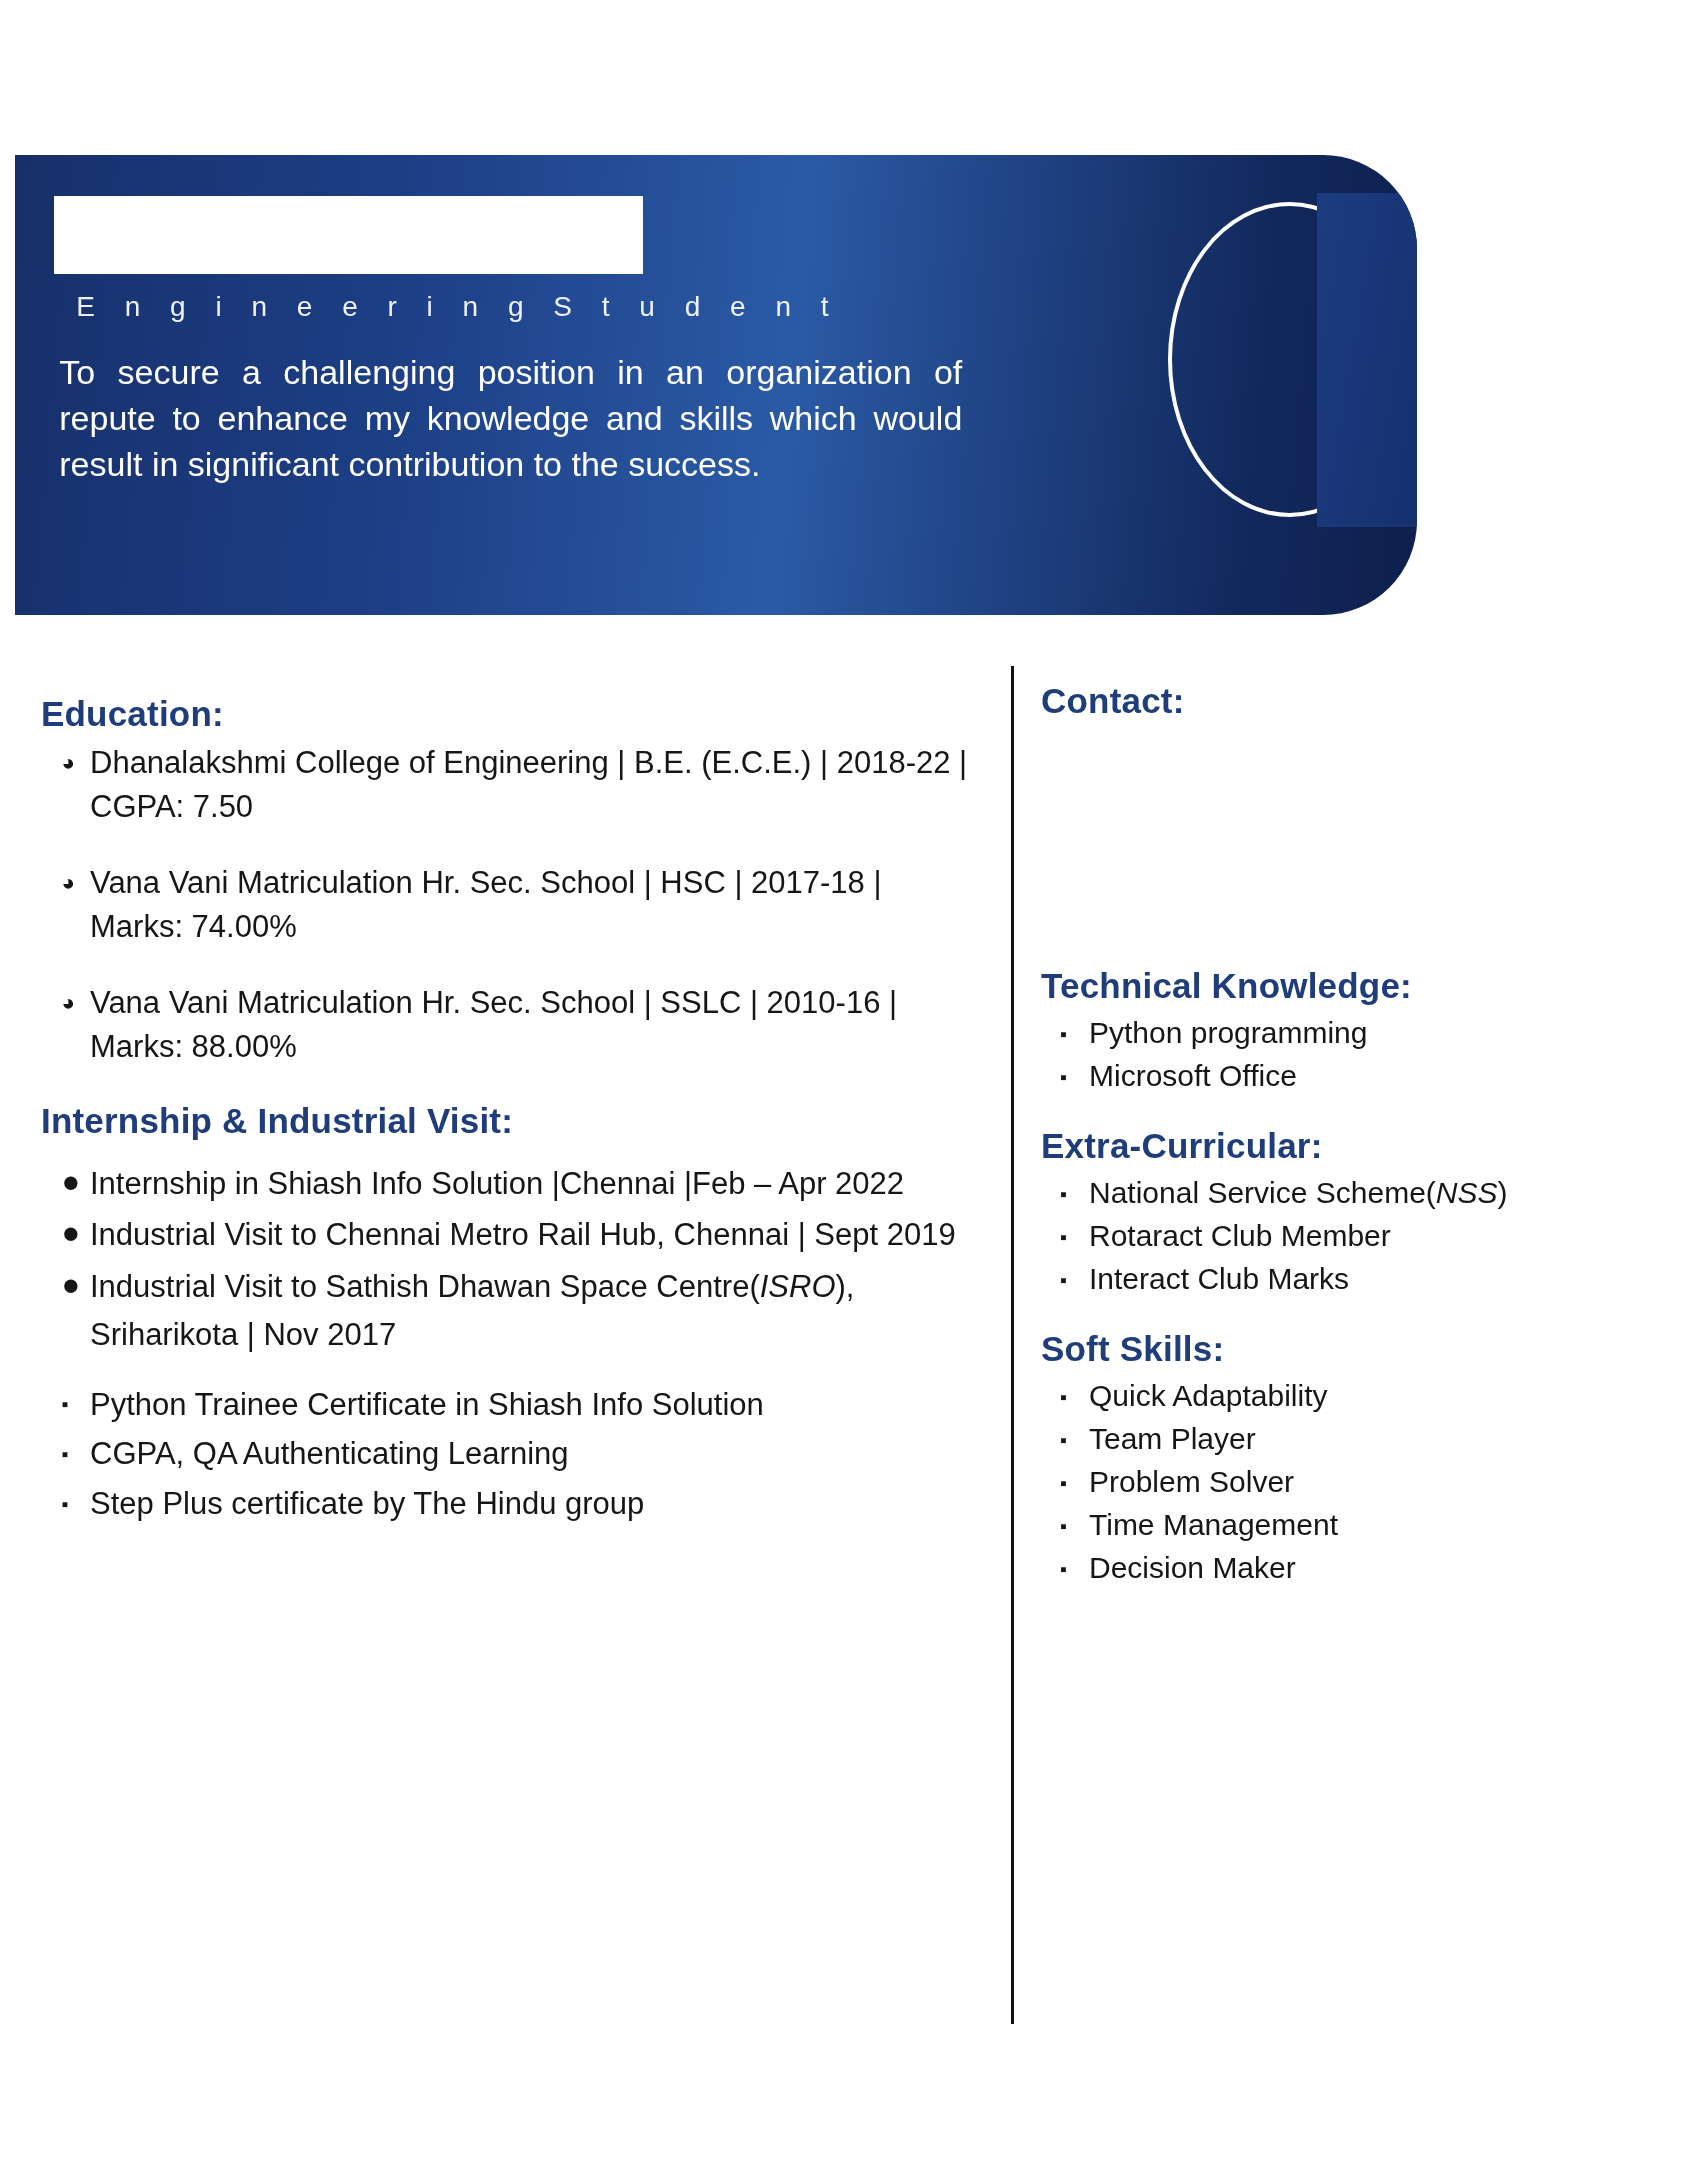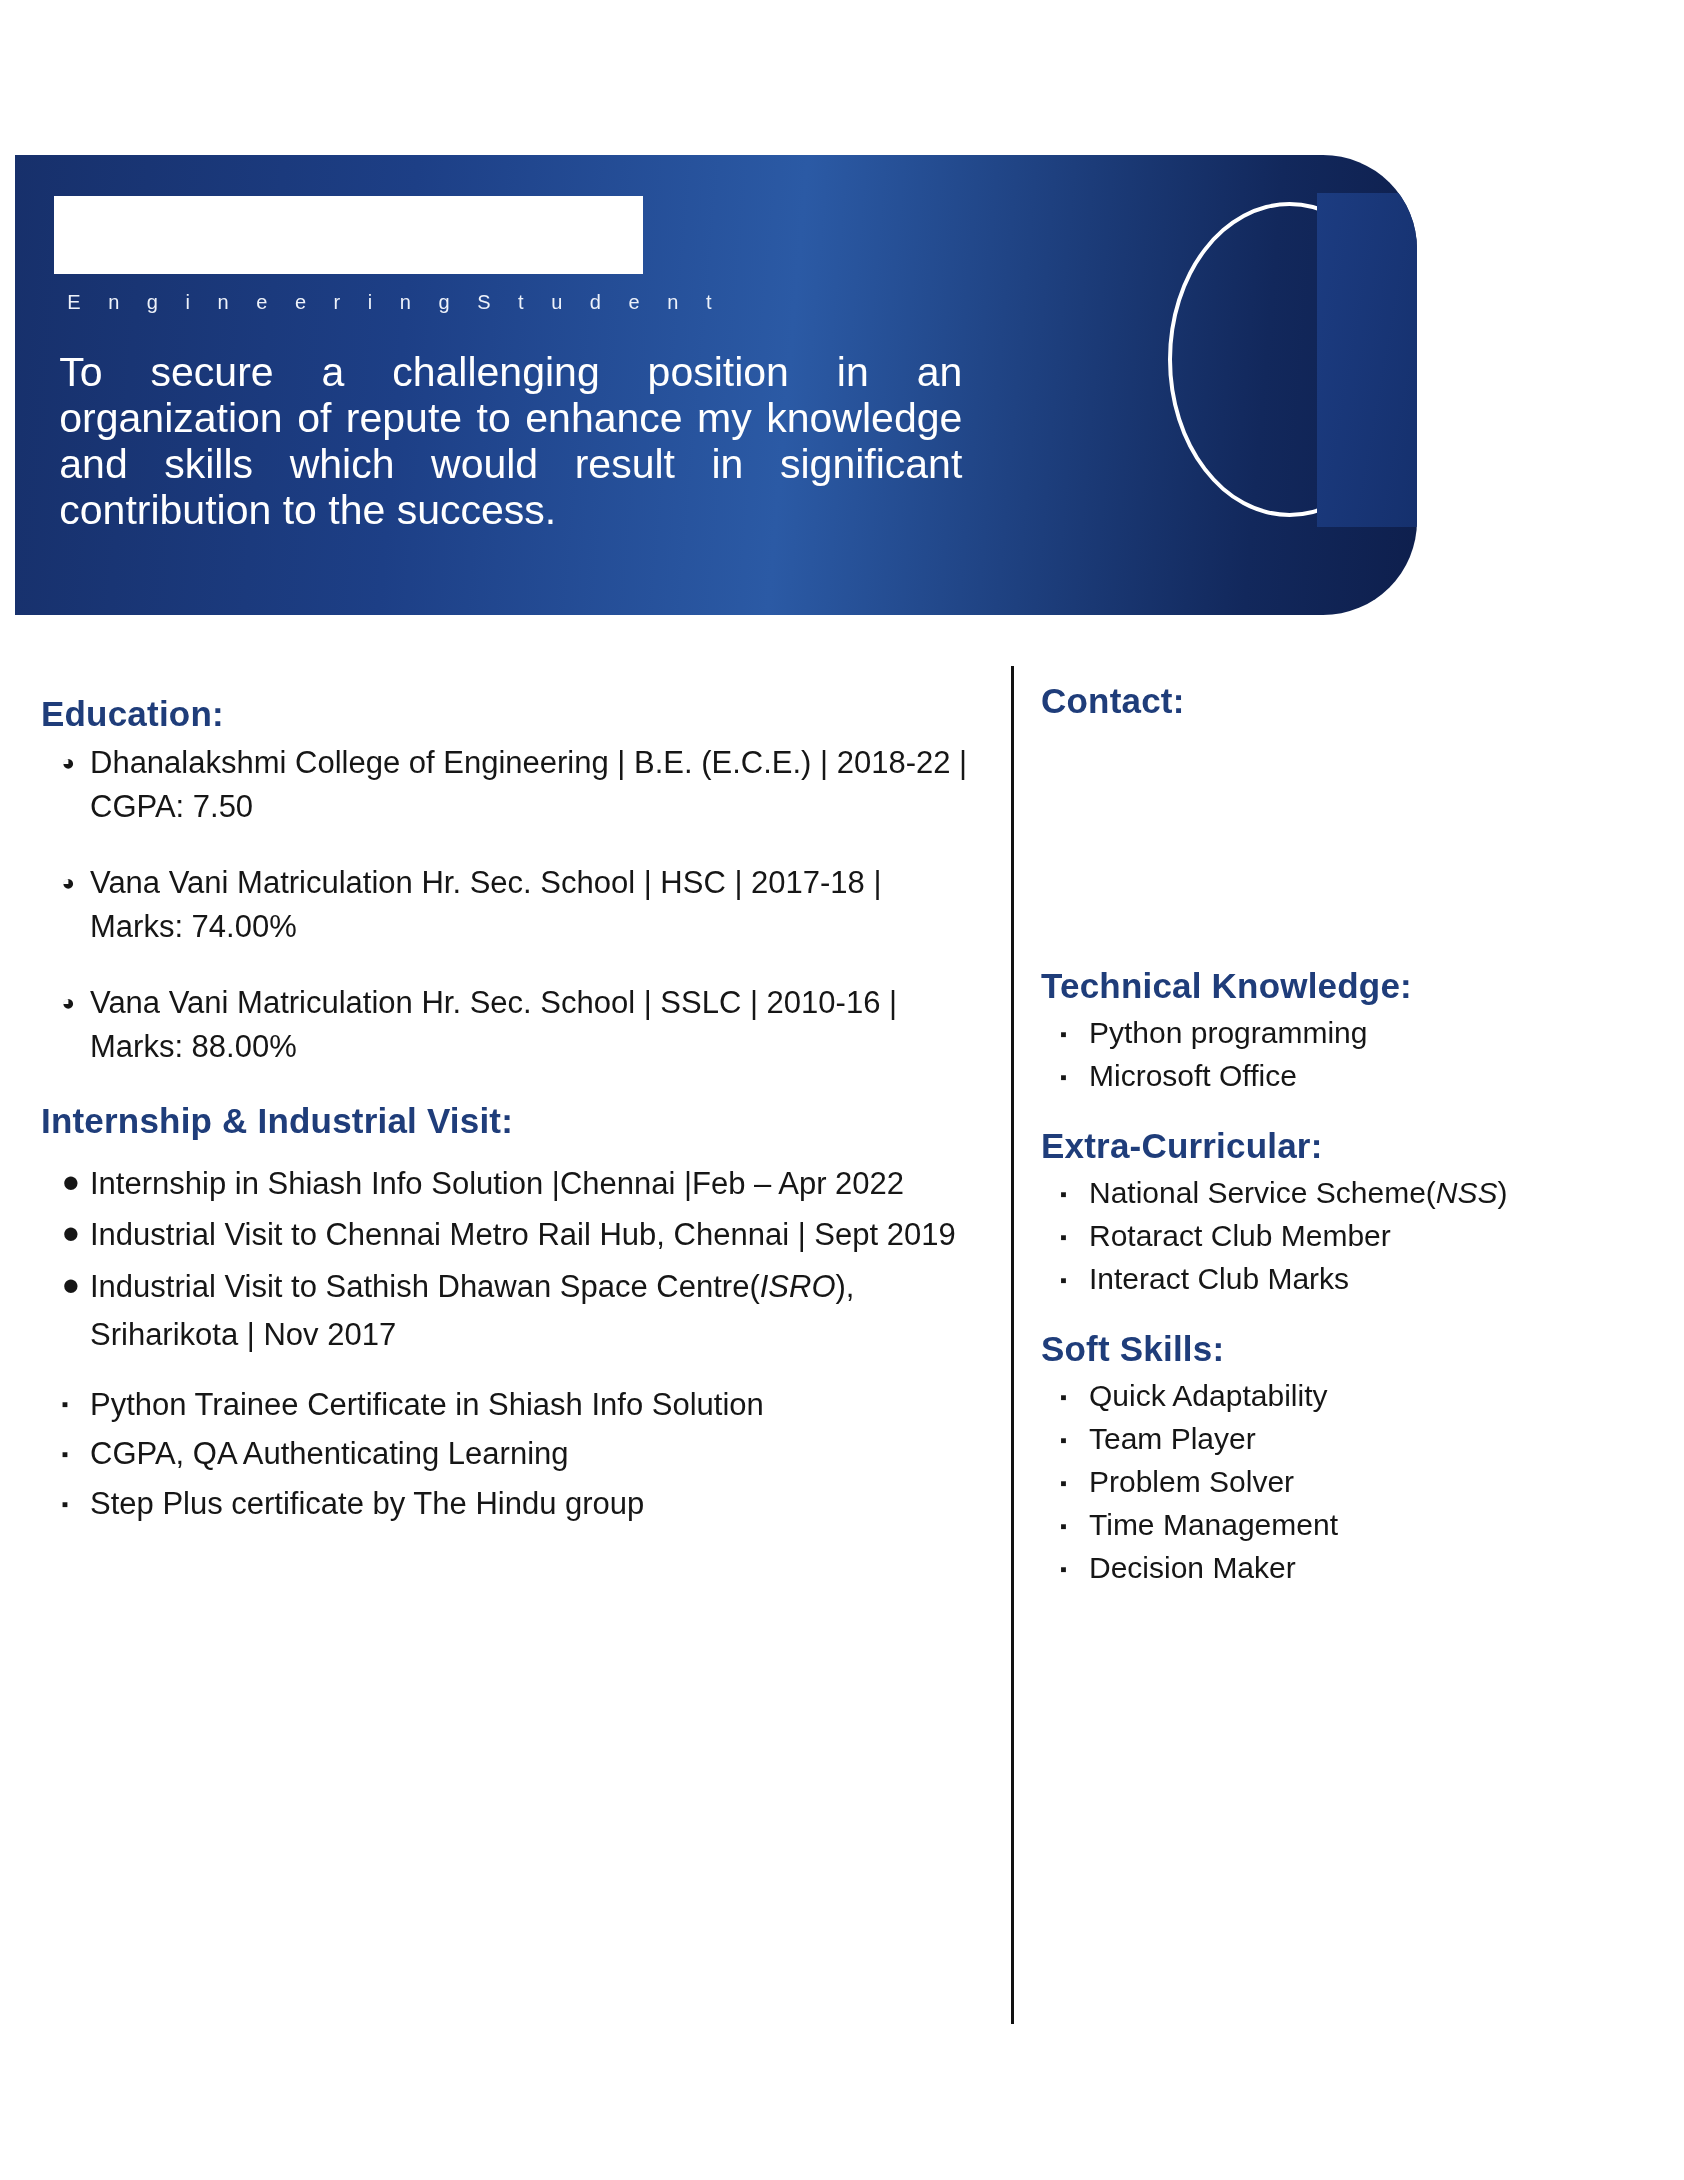--- a/index.html
+++ b/index.html
@@ -61,32 +61,32 @@
   .name-text {
     font-size: 37px;
     line-height: 78px;
     padding-left: 12px;
     color: #1c2f63;
     letter-spacing: 1.7px;
     font-weight: bold;
   }
   .role-text {
     position: absolute;
-    left: 52px;
+    left: 61px;
     top: 136px;
-    font-size: 20px;
+    font-size: 28px;
     letter-spacing: 11px;
     color: #eef2fa;
   }
   .objective {
     position: absolute;
     left: 44px;
     top: 194px;
     width: 903px;
-    font-size: 41px;
+    font-size: 34px;
     line-height: 46px;
     color: #ffffff;
     text-align: justify;
     text-justify: inter-word;
   }
 
   
   .divider {
     position: absolute;
     left: 1011px;

